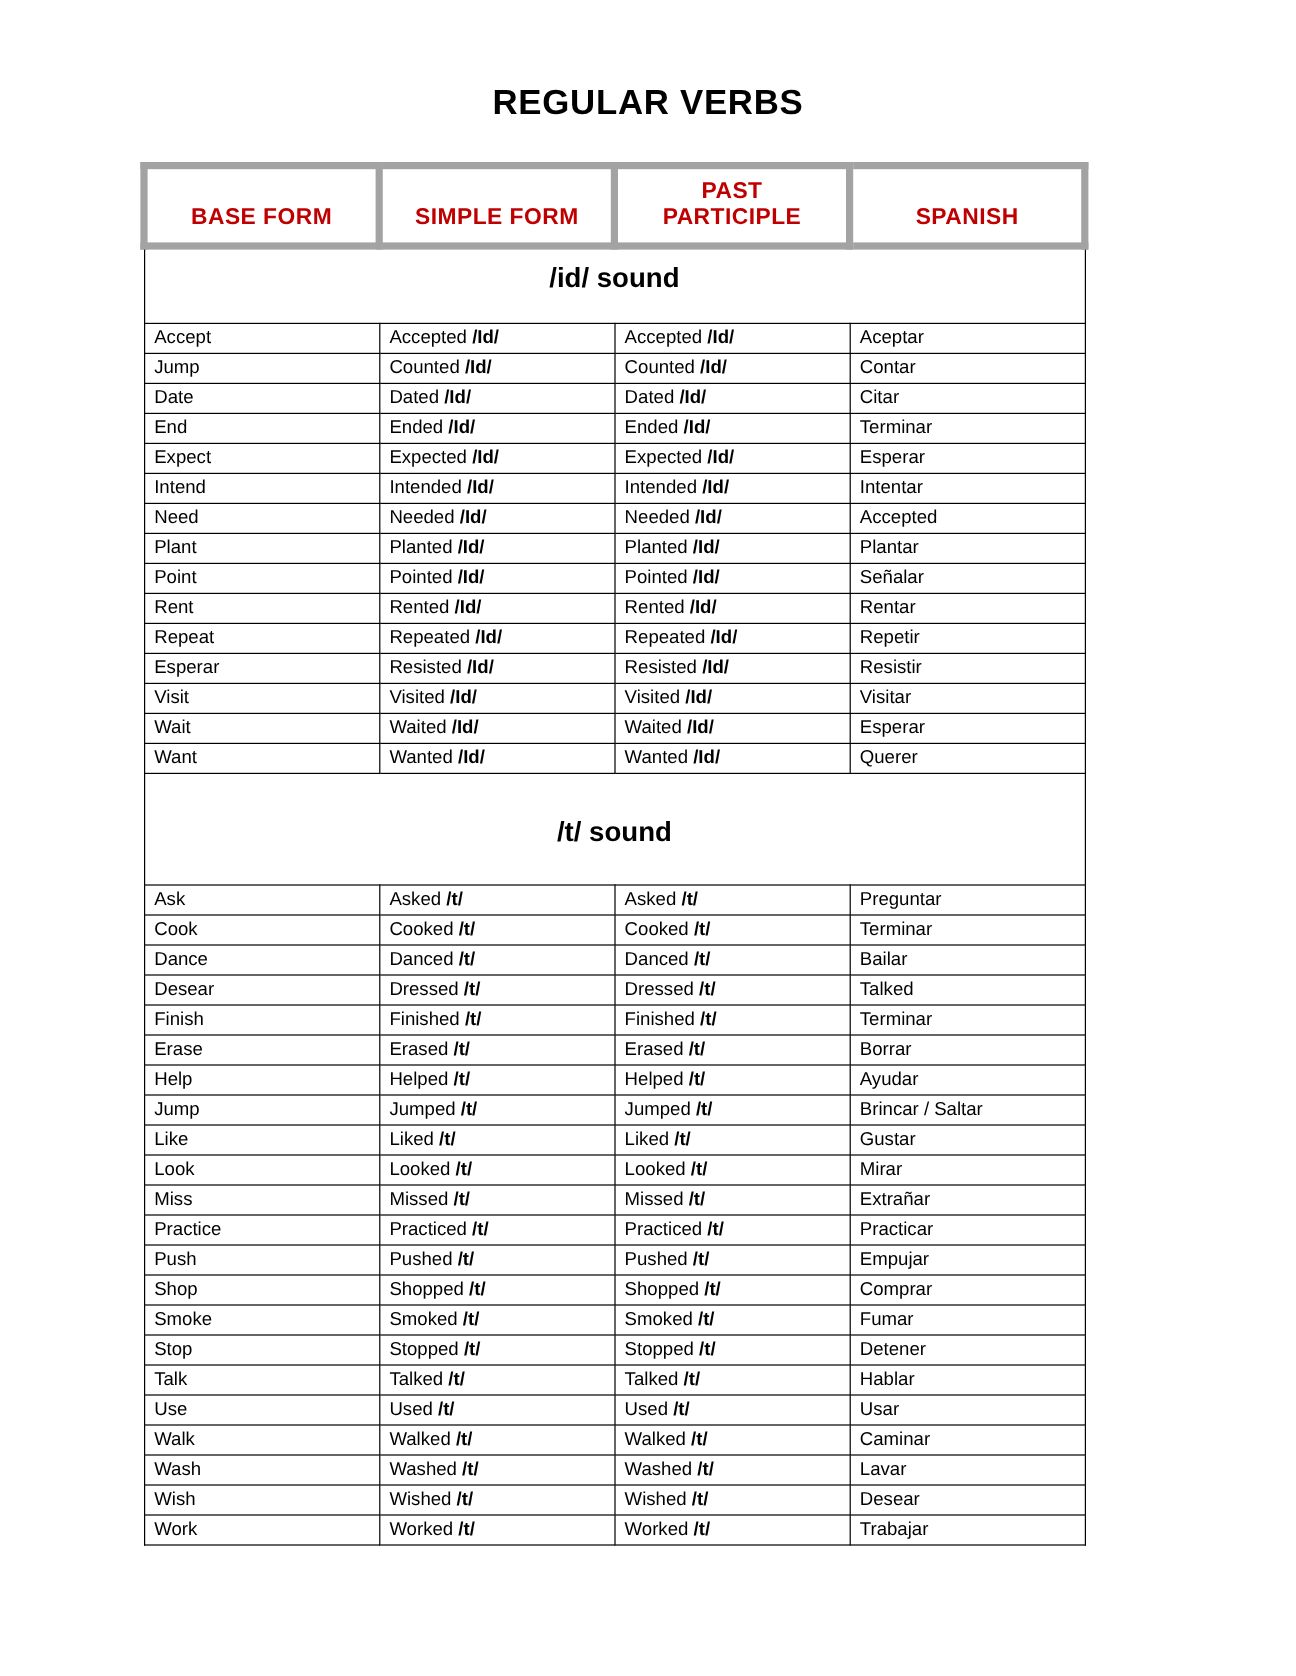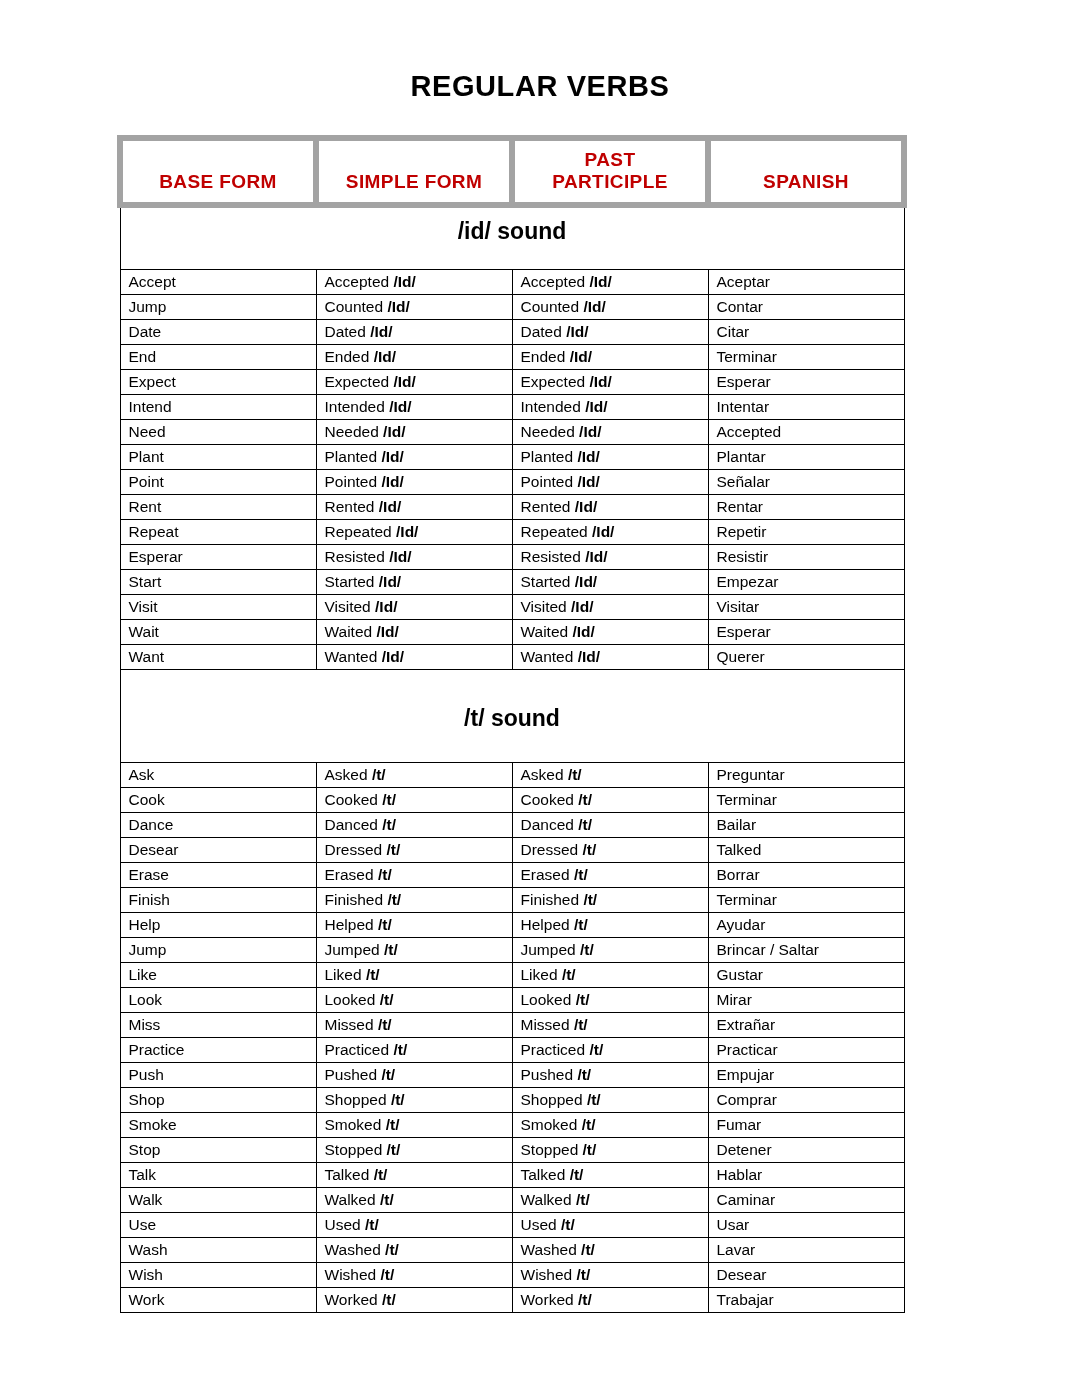--- a/index.html
+++ b/index.html
@@ -158,26 +158,20 @@
           <td>Repeated <span class="pron">/Id/</span></td>
           <td>Repetir</td>
         </tr>
         <tr>
           <td>Esperar</td>
           <td>Resisted <span class="pron">/Id/</span></td>
           <td>Resisted <span class="pron">/Id/</span></td>
           <td>Resistir</td>
         </tr>
         <tr>
-          <td>Start</td>
-          <td>Started <span class="pron">/Id/</span></td>
-          <td>Started <span class="pron">/Id/</span></td>
-          <td>Empezar</td>
-        </tr>
-        <tr>
           <td>Visit</td>
           <td>Visited <span class="pron">/Id/</span></td>
           <td>Visited <span class="pron">/Id/</span></td>
           <td>Visitar</td>
         </tr>
         <tr>
           <td>Wait</td>
           <td>Waited <span class="pron">/Id/</span></td>
           <td>Waited <span class="pron">/Id/</span></td>
           <td>Esperar</td>
@@ -209,32 +203,32 @@
           <td>Danced <span class="pron">/t/</span></td>
           <td>Bailar</td>
         </tr>
         <tr>
           <td>Desear</td>
           <td>Dressed <span class="pron">/t/</span></td>
           <td>Dressed <span class="pron">/t/</span></td>
           <td>Talked</td>
         </tr>
         <tr>
+          <td>Finish</td>
+          <td>Finished <span class="pron">/t/</span></td>
+          <td>Finished <span class="pron">/t/</span></td>
+          <td>Terminar</td>
+        </tr>
+        <tr>
           <td>Erase</td>
           <td>Erased <span class="pron">/t/</span></td>
           <td>Erased <span class="pron">/t/</span></td>
           <td>Borrar</td>
         </tr>
         <tr>
-          <td>Finish</td>
-          <td>Finished <span class="pron">/t/</span></td>
-          <td>Finished <span class="pron">/t/</span></td>
-          <td>Terminar</td>
-        </tr>
-        <tr>
           <td>Help</td>
           <td>Helped <span class="pron">/t/</span></td>
           <td>Helped <span class="pron">/t/</span></td>
           <td>Ayudar</td>
         </tr>
         <tr>
           <td>Jump</td>
           <td>Jumped <span class="pron">/t/</span></td>
           <td>Jumped <span class="pron">/t/</span></td>
           <td>Brincar / Saltar</td>
@@ -287,30 +281,30 @@
           <td>Stopped <span class="pron">/t/</span></td>
           <td>Detener</td>
         </tr>
         <tr>
           <td>Talk</td>
           <td>Talked <span class="pron">/t/</span></td>
           <td>Talked <span class="pron">/t/</span></td>
           <td>Hablar</td>
         </tr>
         <tr>
+          <td>Use</td>
+          <td>Used <span class="pron">/t/</span></td>
+          <td>Used <span class="pron">/t/</span></td>
+          <td>Usar</td>
+        </tr>
+        <tr>
           <td>Walk</td>
           <td>Walked <span class="pron">/t/</span></td>
           <td>Walked <span class="pron">/t/</span></td>
           <td>Caminar</td>
-        </tr>
-        <tr>
-          <td>Use</td>
-          <td>Used <span class="pron">/t/</span></td>
-          <td>Used <span class="pron">/t/</span></td>
-          <td>Usar</td>
         </tr>
         <tr>
           <td>Wash</td>
           <td>Washed <span class="pron">/t/</span></td>
           <td>Washed <span class="pron">/t/</span></td>
           <td>Lavar</td>
         </tr>
         <tr>
           <td>Wish</td>
           <td>Wished <span class="pron">/t/</span></td>

